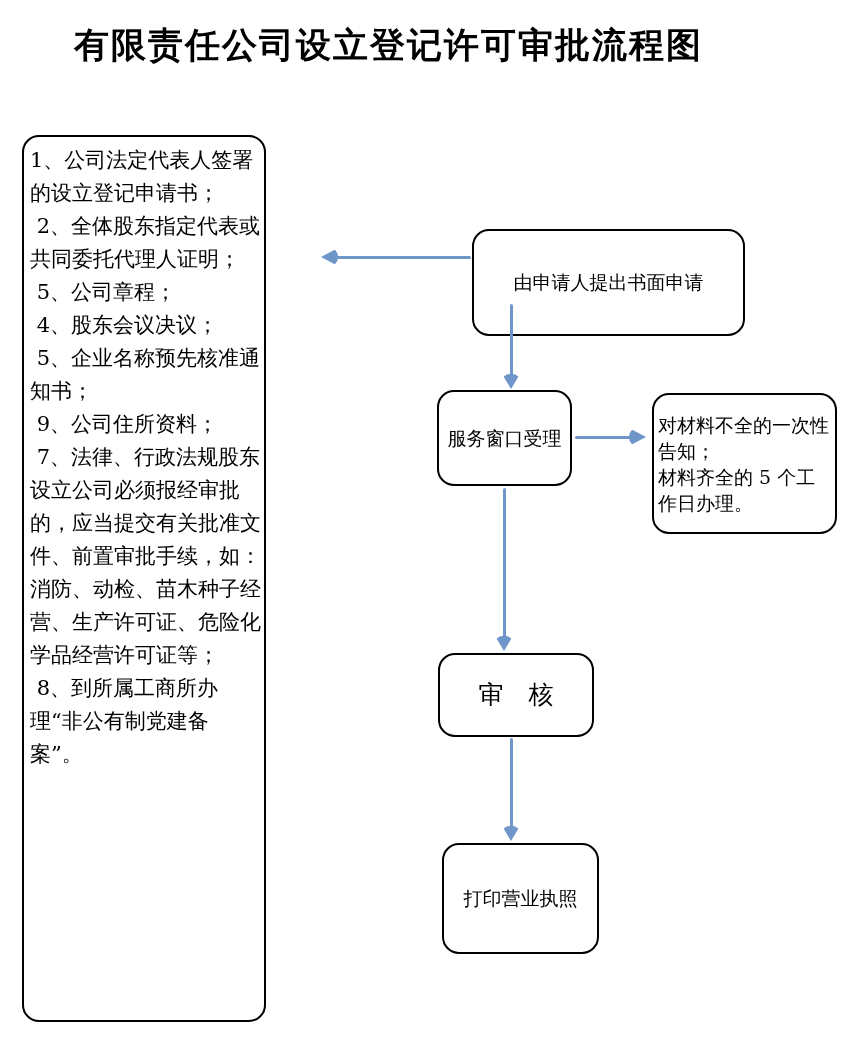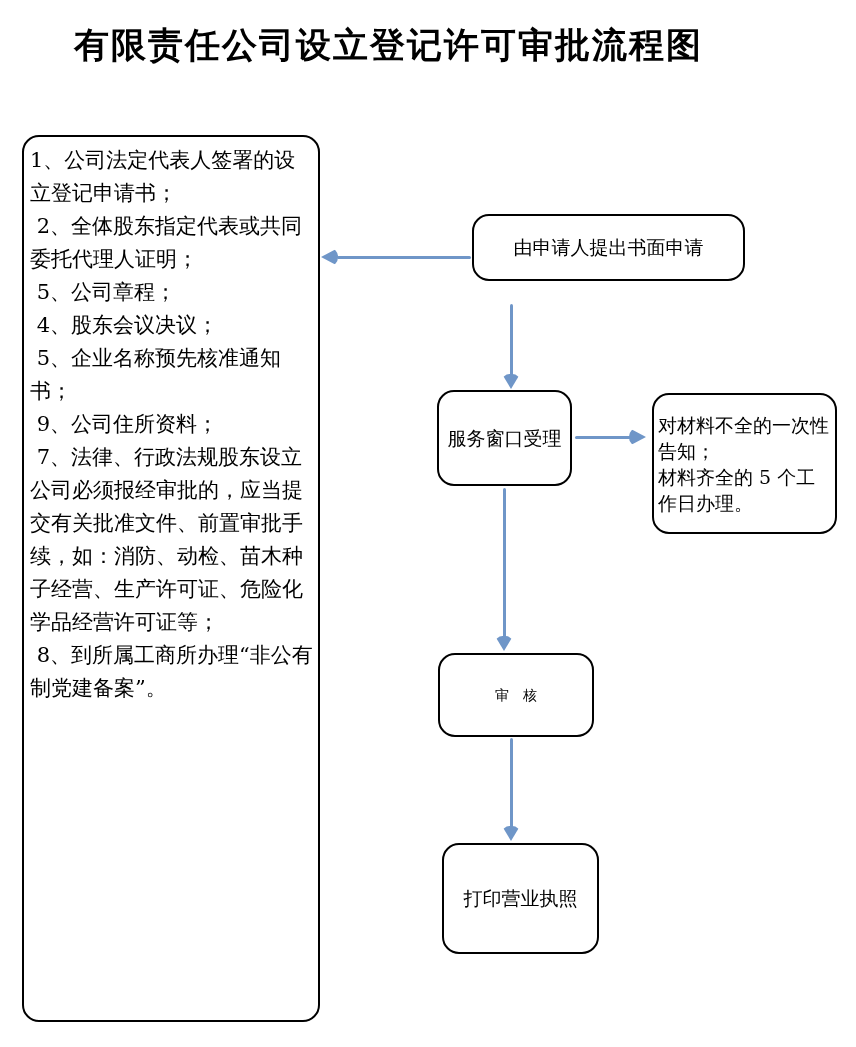--- a/index.html
+++ b/index.html
@@ -25,41 +25,41 @@
     white-space: nowrap;
   }
   .panel, .node {
     position: absolute;
     border: 2px solid var(--line, #000000);
     background: #ffffff;
   }
   .materials {
     left: 22px;
     top: 135px;
-    width: 298px;
+    width: 244px;
     height: 887px;
     padding: 7px 3px 0 6px;
     font-size: 21px;
     line-height: 33px;
   }
   .materials p {
     white-space: pre-wrap;
     word-break: break-all;
   }
   .node {
     display: flex;
     align-items: center;
     justify-content: center;
     text-align: center;
     font-size: 19px;
     line-height: 1.3;
   }
-  .box-a { left: 472px; top: 214px; width: 273px; height: 67px; }
+  .box-a { left: 472px; top: 229px; width: 273px; height: 107px; }
   .box-b { left: 437px; top: 390px; width: 135px; height: 96px; justify-content: center; }
-  .box-d { left: 438px; top: 653px; width: 156px; height: 84px; font-size: 14px; }
+  .box-d { left: 438px; top: 653px; width: 156px; height: 84px; font-size: 25px; }
   .box-e { left: 442px; top: 843px; width: 157px; height: 111px; }
   .note-box {
     left: 652px;
     top: 393px;
     width: 185px;
     height: 141px;
     padding: 17px 1px 0 4px;
     font-size: 19px;
     line-height: 26px;
   }

